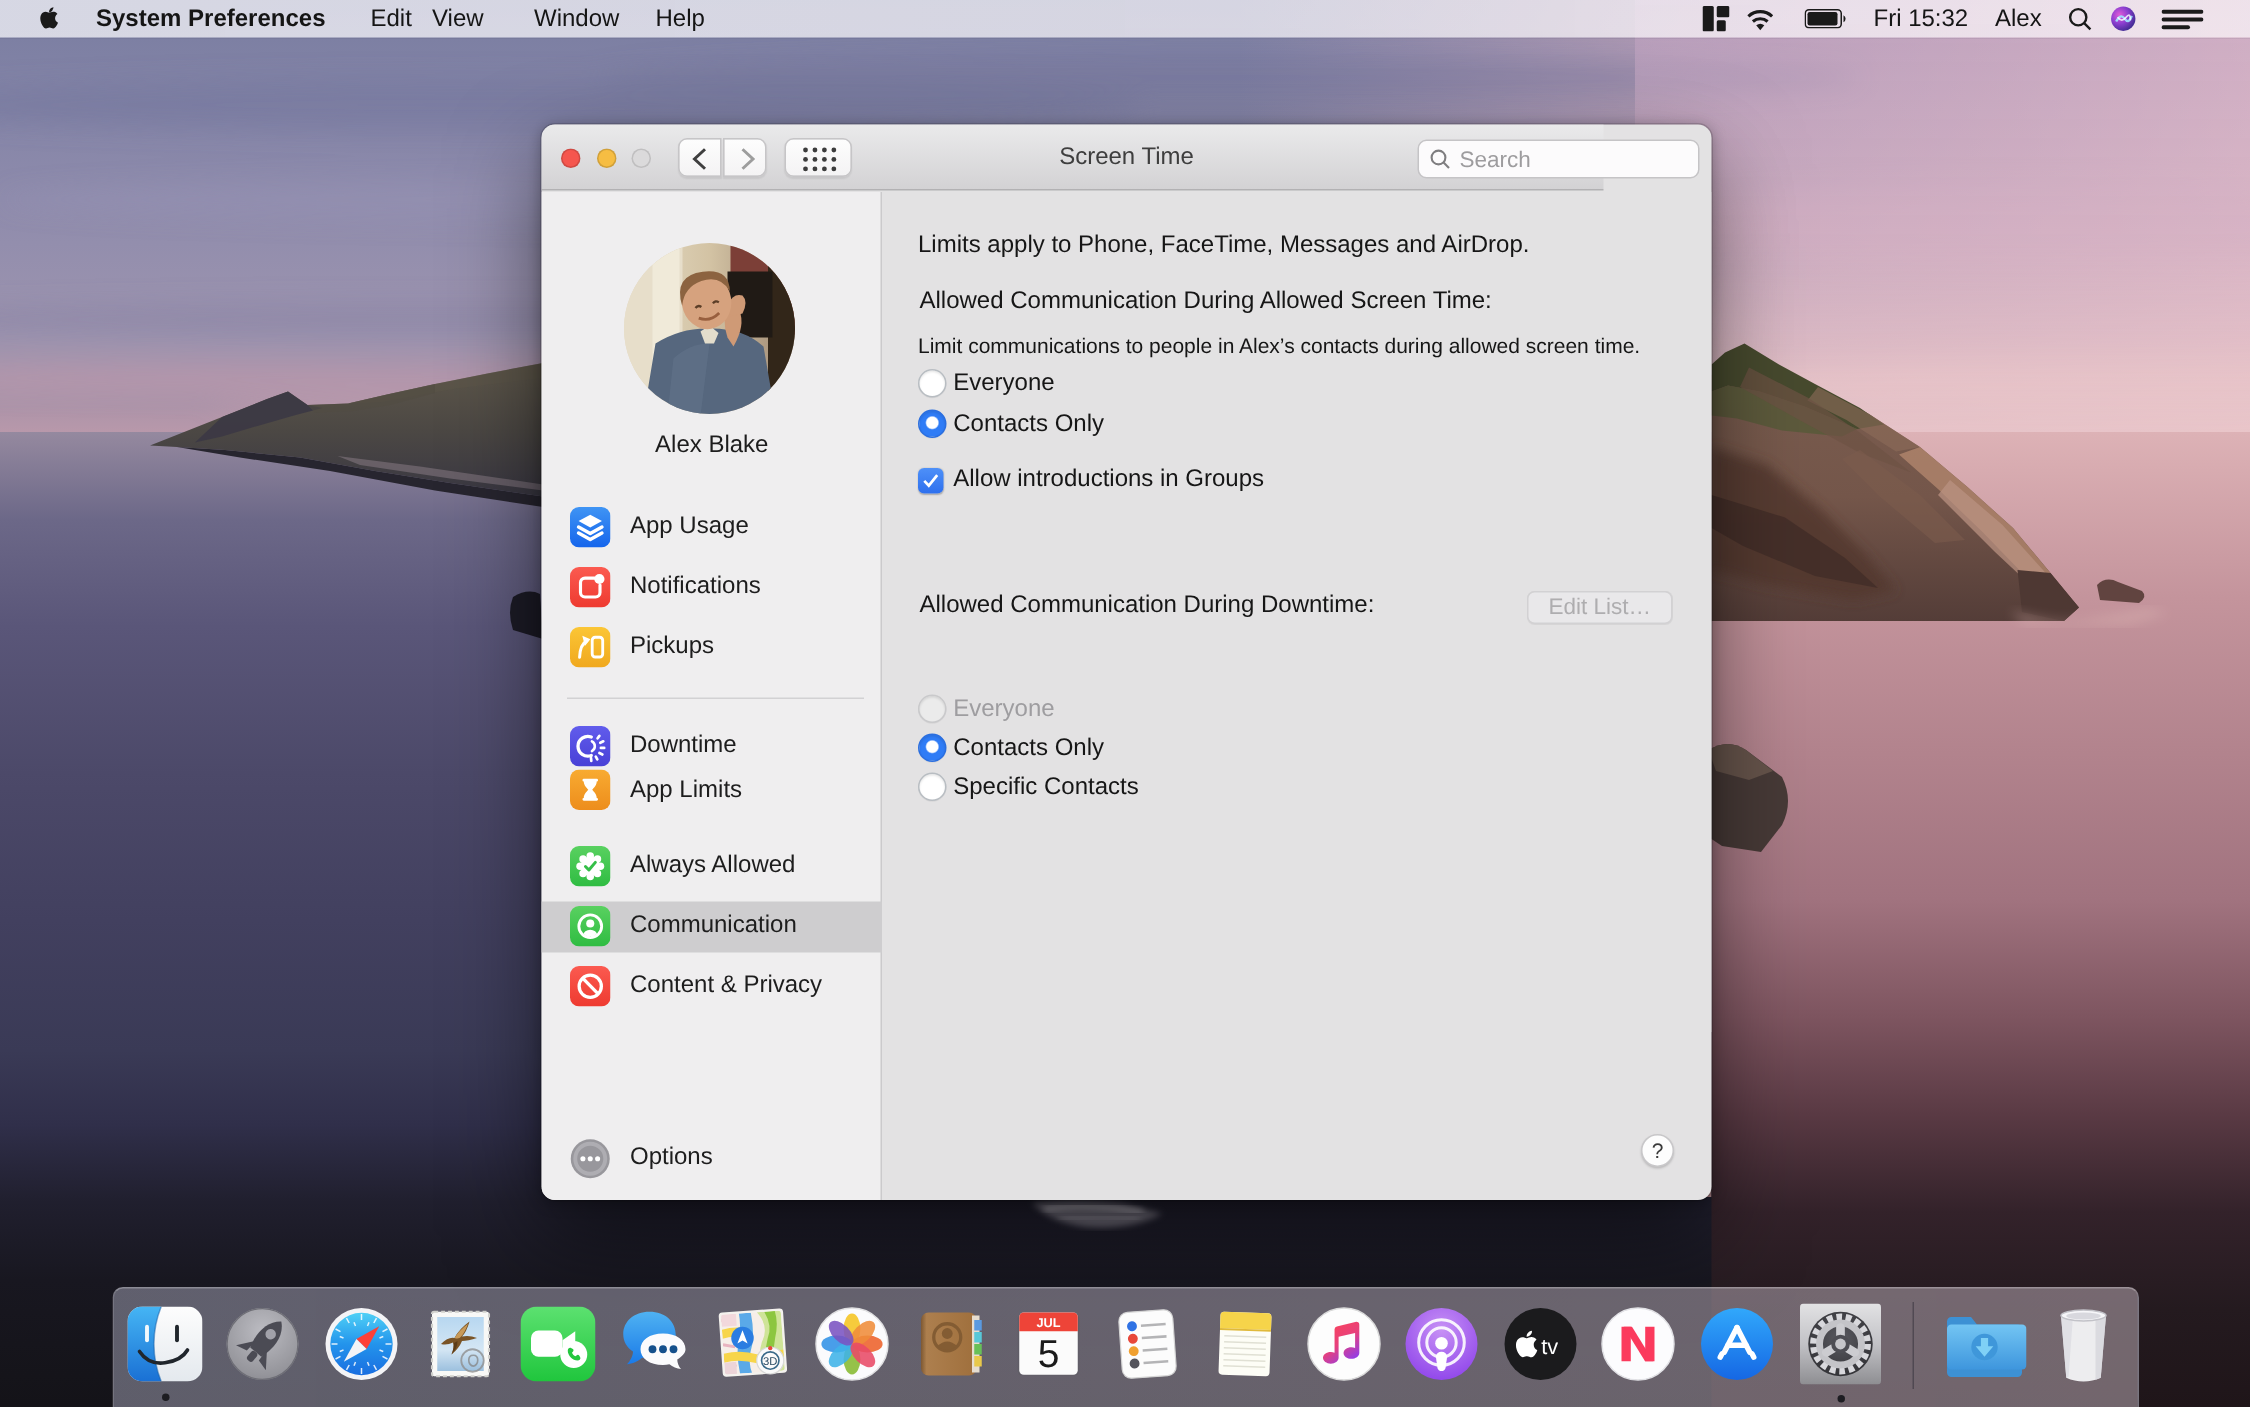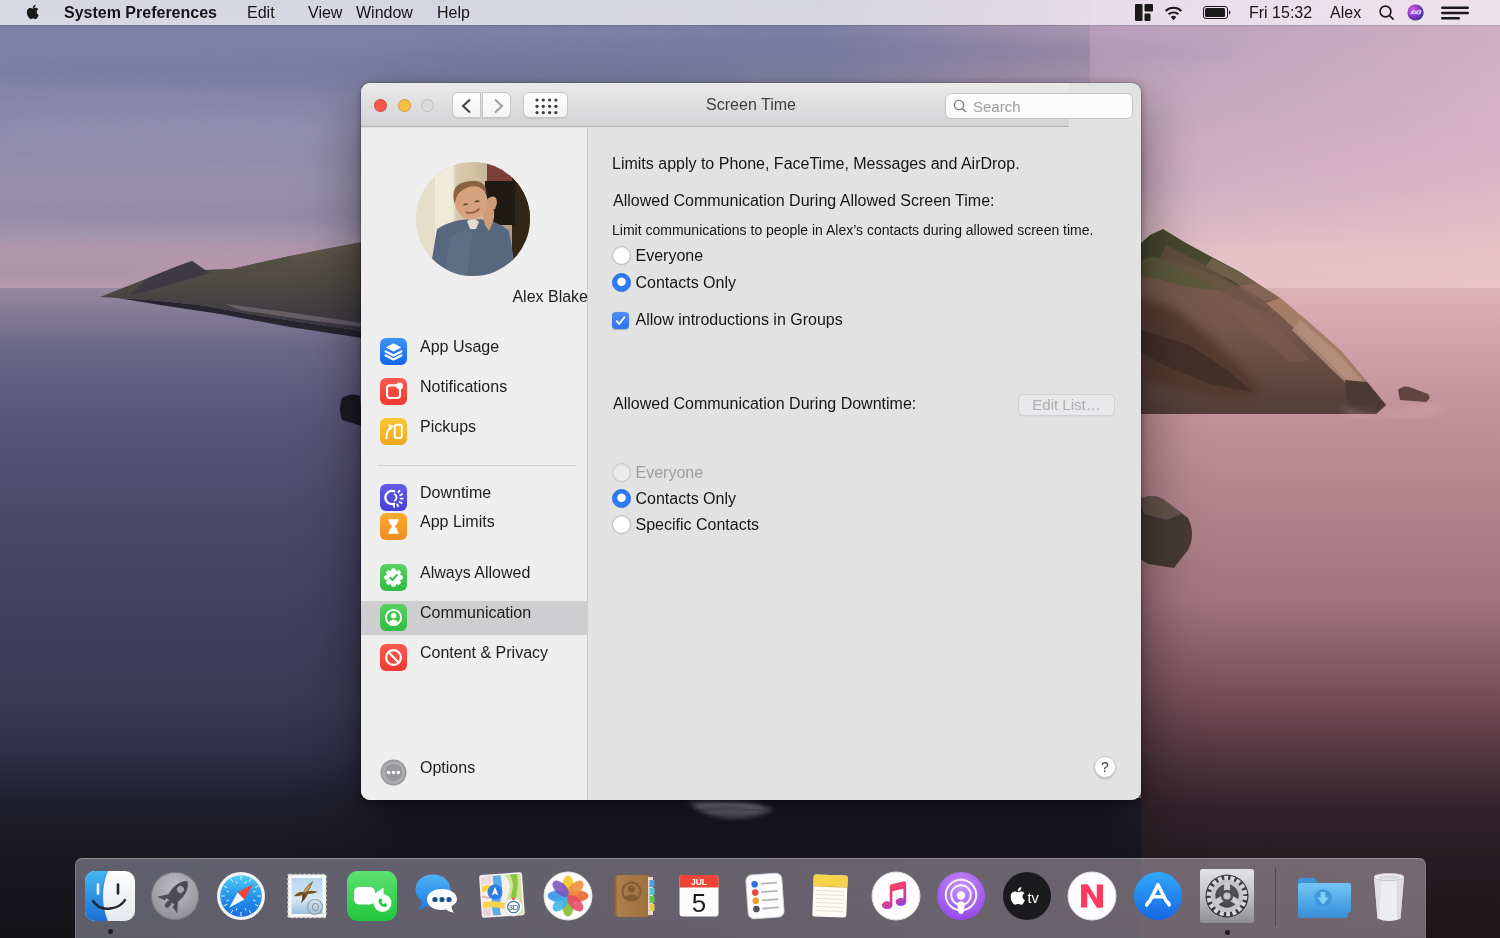--- a/index.html
+++ b/index.html
@@ -6,21 +6,21 @@
 body{position:relative;font-family:"Liberation Sans",sans-serif;background:#8a84a2}
 .abs{position:absolute}
 #wall{position:absolute;left:0;top:0}
 #menubar{position:absolute;left:0;top:0;width:1500px;height:25px;background:linear-gradient(to right,rgba(250,250,253,0.72),rgba(252,248,251,0.70));font-size:16px;color:#151515;box-shadow:0 0.5px 0 rgba(60,60,90,0.35)}
 .mtx{top:2.5px;line-height:20px}
 
 .tbtn{background:linear-gradient(#fdfdfd,#f4f3f4);border:1px solid #c6c5c7;box-shadow:0 1px 1px rgba(0,0,0,0.07)}
 .radio{width:19px;height:19px;border-radius:50%;background:#ffffff;border:0.5px solid #b8bdc2;box-shadow:inset 0 1px 1.5px rgba(0,0,0,0.1),0 0.5px 0.5px rgba(0,0,0,0.06)}
 .radio.on{background:radial-gradient(circle at 50% 46%,#ffffff 0 3.7px,#2f7cf6 4.7px 100%);border:0.5px solid #2a6edf}
 .radio.dis{background:#ebebeb;border:0.5px solid #c9c9cb}
-.srow{display:flex;align-items:flex-start;height:27px;font-size:16px;color:#1d1d1d}
+.srow{display:flex;align-items:center;height:27px;font-size:16px;color:#1d1d1d}
 .srow span{margin-left:13px}
 .srow svg{flex:0 0 auto}
 .dk svg{display:block}
 </style></head>
 <body>
 <svg id="wall" width="1500" height="938" viewBox="0 0 1500 938">
 <defs>
 <linearGradient id="sky" x1="0" y1="0" x2="0" y2="1">
 <stop offset="0" stop-color="#797da1"></stop>
         <stop offset="0.45" stop-color="#8e8bac"></stop>
@@ -133,21 +133,21 @@
 <path d="M696,806 Q725,801 762,808" stroke="#cfcbd3" stroke-width="2.5" fill="none" opacity="0.8" filter="url(#blur2)"></path>
 <path d="M706,813 Q735,809 760,813" stroke="#a8a4ae" stroke-width="2" fill="none" opacity="0.6" filter="url(#blur2)"></path>
 </svg>
 
 <div id="menubar">
 <svg class="abs" style="left:26px;top:4px" width="15" height="17" viewBox="0 0 15 17">
       <path d="M12.4,9.1c0-2.3 1.9-3.4 2-3.5-1.1-1.6-2.8-1.8-3.4-1.8-1.4-0.1-2.8 0.85-3.5 0.85-0.7 0-1.8-0.83-3-0.8C3,3.85 1.6,4.7 0.85,6.1c-1.6 2.8-0.4 7 1.15 9.3 0.76 1.1 1.66 2.4 2.85 2.35 1.14-0.05 1.58-0.74 2.96-0.74 1.38 0 1.77 0.74 2.98 0.72 1.23-0.02 2-1.12 2.76-2.25 0.87-1.3 1.23-2.55 1.25-2.61-0.03-0.01-2.4-0.92-2.4-3.77zM10.1,2.4c0.63-0.76 1.05-1.8 0.93-2.4-0.9 0.04-2 0.6-2.65 1.36-0.58 0.67-1.09 1.74-0.95 2.77 1,0.08 2.03-0.51 2.67-1.27z" transform="scale(0.8) translate(1,1)" fill="#1a1a1a"></path>
     </svg>
 <span class="abs mtx" style="left:64px;font-weight:bold">System Preferences</span>
 <span class="abs mtx" style="left:247px">Edit</span>
-<span class="abs mtx" style="left:308px">View</span>
+<span class="abs mtx" style="left:288px">View</span>
 <span class="abs mtx" style="left:356px">Window</span>
 <span class="abs mtx" style="left:437px">Help</span>
 <svg class="abs" style="left:1135px;top:4px" width="18" height="17" viewBox="0 0 18 17">
       <rect x="0" y="0" width="7.5" height="17" rx="1" fill="#1a1a1a"></rect>
       <rect x="9.5" y="0" width="8.5" height="7.5" rx="1" fill="#1a1a1a"></rect>
       <rect x="9.5" y="9.5" width="6" height="7.5" rx="1" fill="#1a1a1a"></rect>
     </svg>
 <svg class="abs" style="left:1163px;top:5px" width="21" height="16" viewBox="0 0 21 16">
       <path d="M10.5,15.2 L13.2,11.9 A4.3,4.3 0 0,0 7.8,11.9 Z" fill="#1a1a1a"></path>
       <path d="M5.6,9.3 A7.6,7.6 0 0,1 15.4,9.3" stroke="#1a1a1a" stroke-width="2.1" fill="none"></path>
@@ -248,21 +248,21 @@
     <path d="M74,70 Q82,56 78,46 L70,42 Q66,52 70,64 Z" fill="#cf9a76"></path>
     <path d="M70,42 Q74,34 80,36 Q84,40 80,48 L72,50 Z" fill="#cf9a76"></path>
     <g transform="rotate(-10 56 40)">
             <ellipse cx="56" cy="40" rx="16.5" ry="18.5" fill="#d6a27e"></ellipse>
     <path d="M39.5,40 Q37,19 57,20 Q75,21 72.5,36 Q68,24 55,26 Q43,28 39.5,40 Z" fill="#8c6340"></path>
     <path d="M48,43 Q50,41 52,43 M60,42 Q62,40 64,42" stroke="#5c3e27" stroke-width="1.5" fill="none"></path>
     <path d="M49,50 Q56,54 63,49" stroke="#985f3e" stroke-width="1.9" fill="none"></path>
           </g>
    </g>  
       </svg>
-  <div class="abs" style="left:0;top:160px;width:227px;text-align:right;font-size:16px;color:#1d1d1d">Alex Blake</div>
+  <div class="abs" style="left:0;top:160px;width:227px;text-align:center;font-size:16px;color:#1d1d1d">Alex Blake</div>
   <div class="abs" style="left:0;top:473px;width:227px;height:34px;background:#cecdcf"></div>
   <div class="abs" style="left:17px;top:336.5px;width:198px;height:1px;background:#d2d1d3"></div>
 
 <div class="srow abs" style="left:19px;top:209.5px">
  <svg width="27" height="27" viewBox="0 0 27 27">
           <defs>
             <linearGradient id="gau" x1="0" y1="0" x2="0" y2="1">
               <stop offset="0" stop-color="#3f94f4"></stop>
               <stop offset="1" stop-color="#1565ec"></stop>
             </linearGradient>

